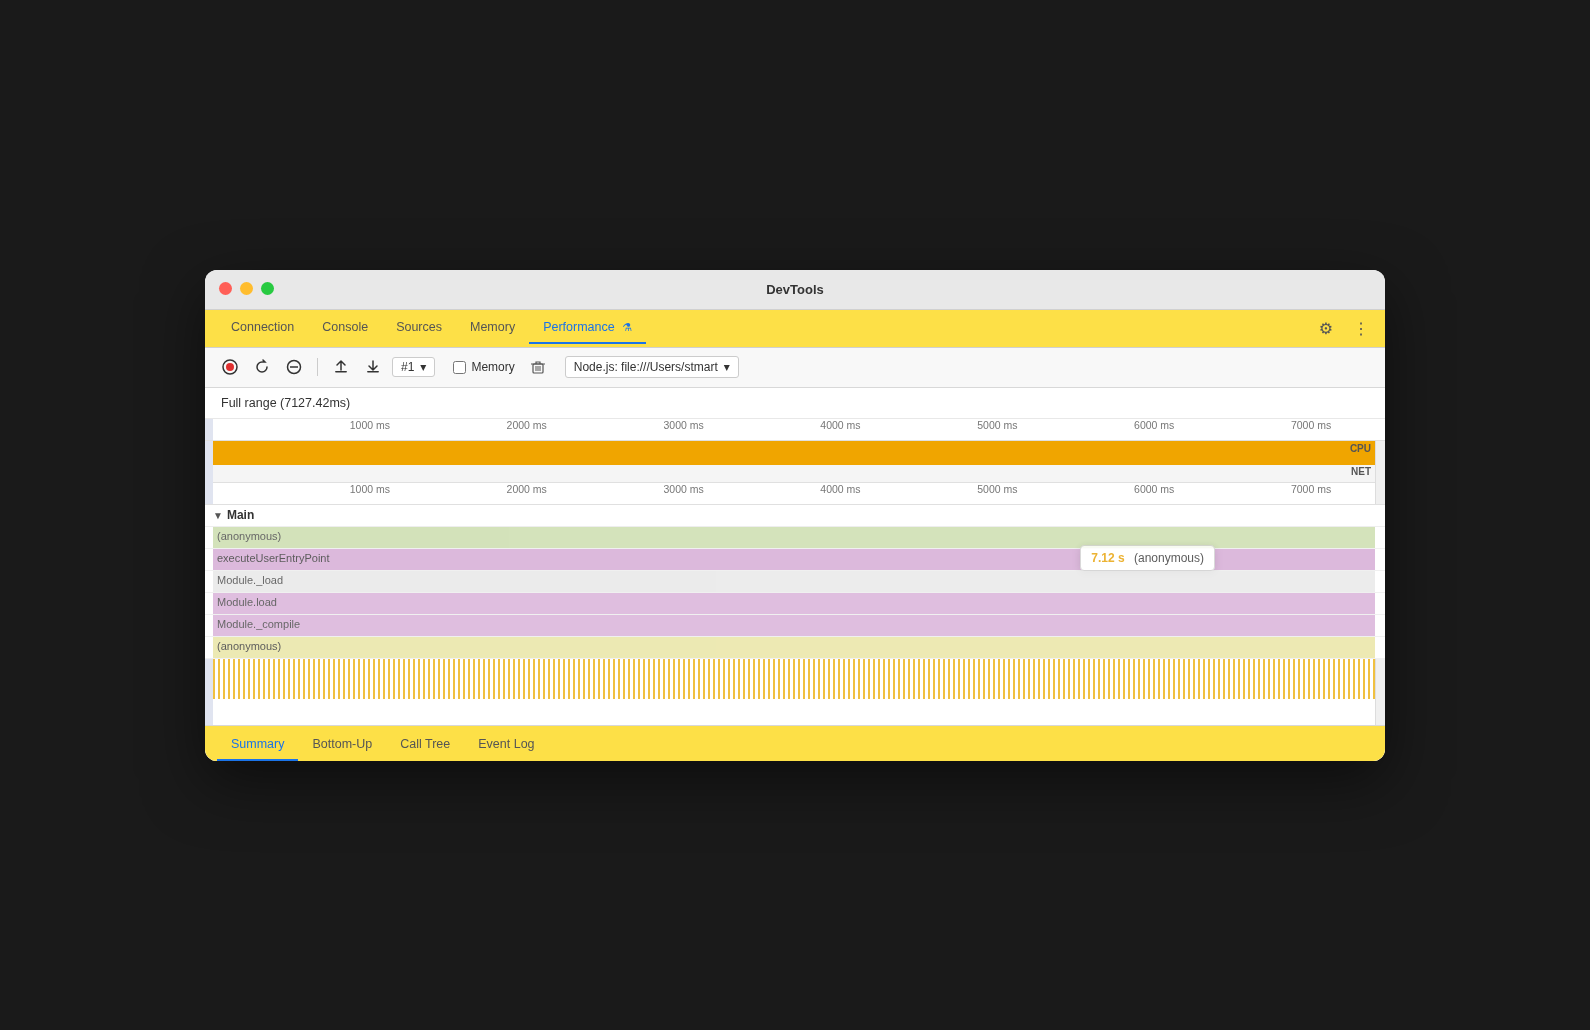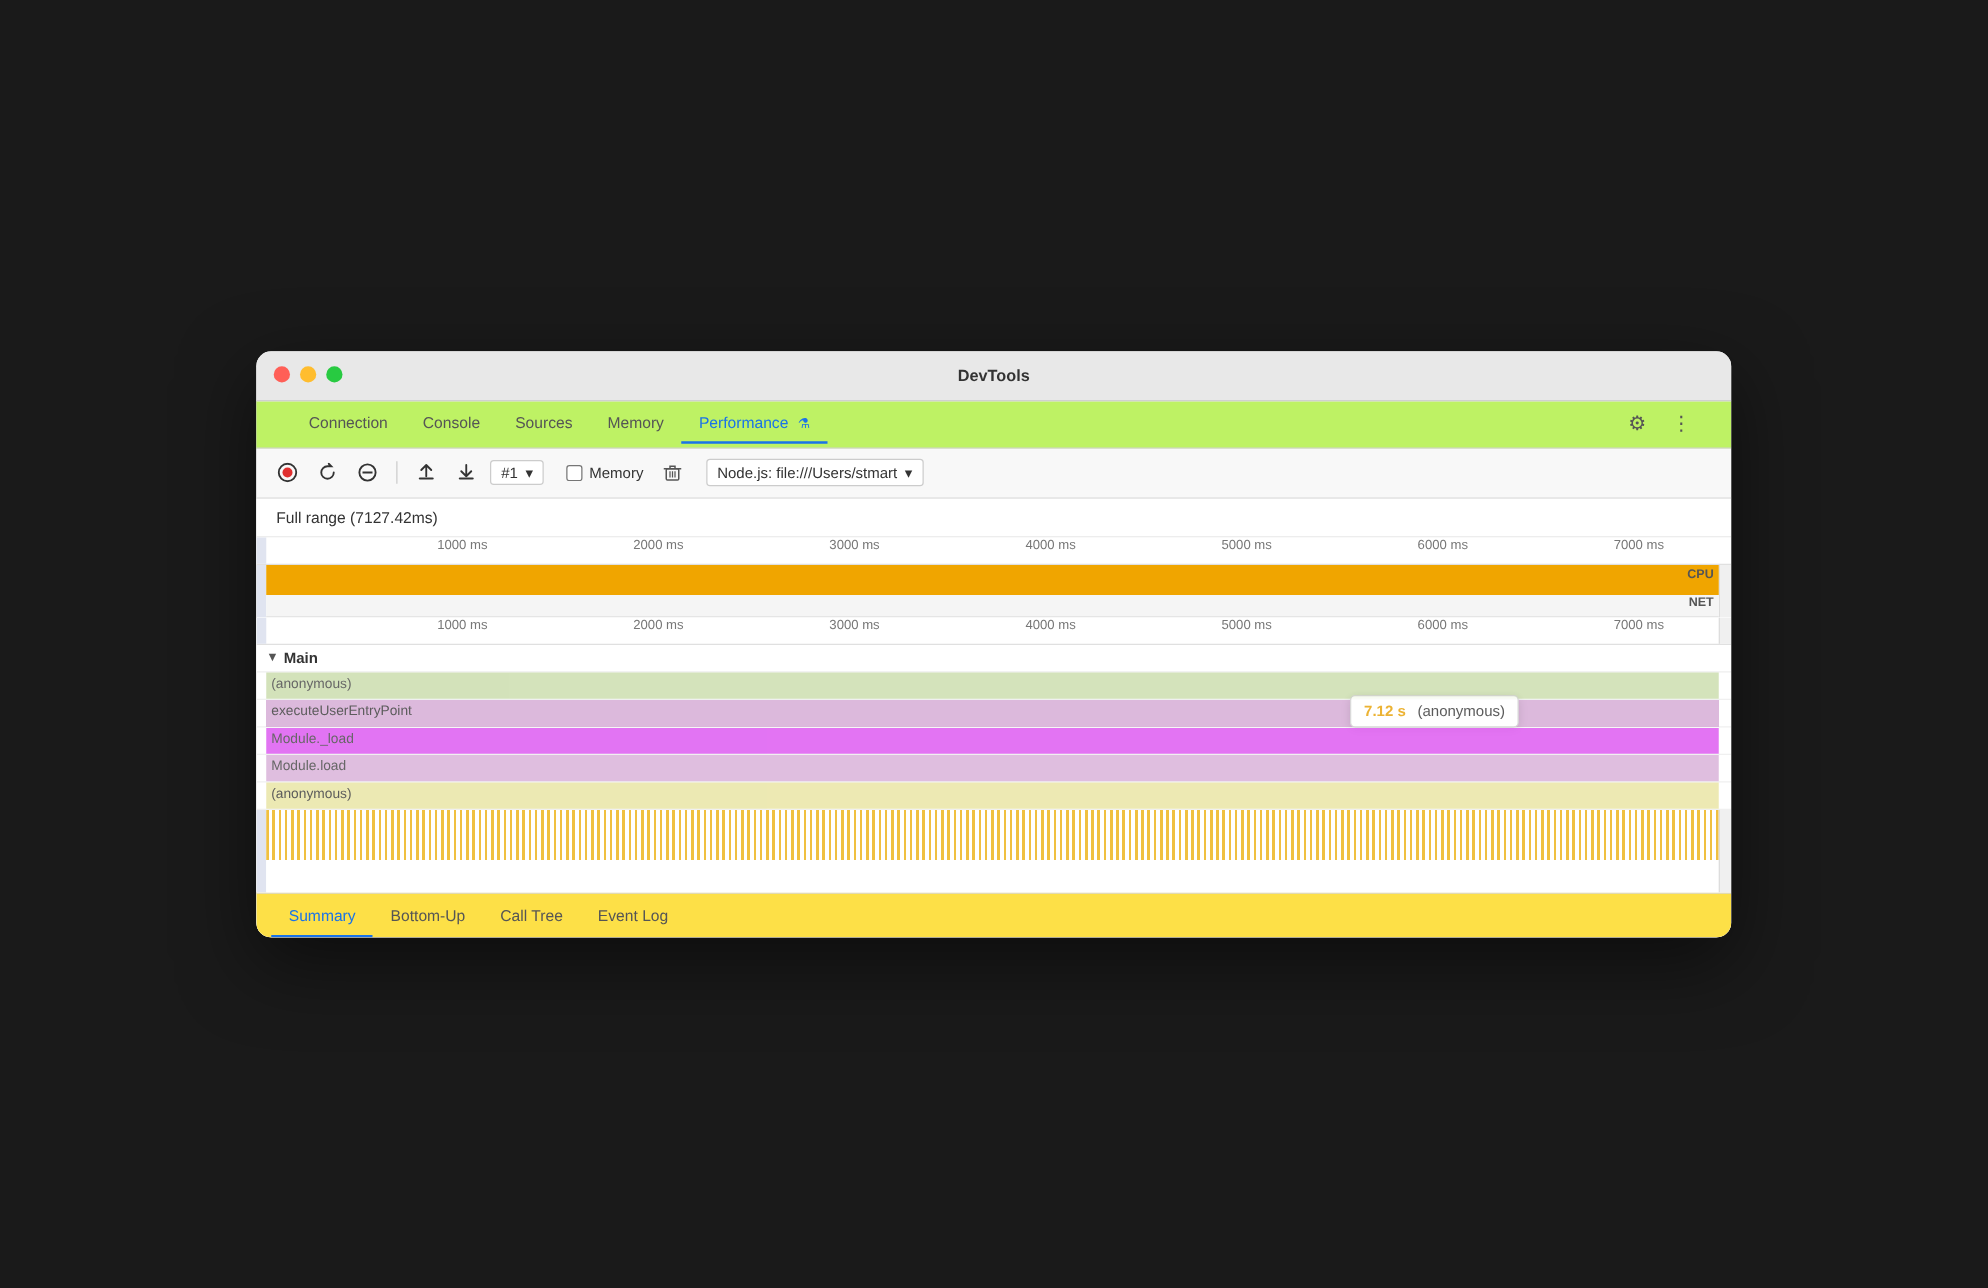--- a/index.html
+++ b/index.html
@@ -41,24 +41,24 @@
     }
     .tl-close { background: #ff5f57; }
     .tl-minimize { background: #ffbd2e; }
     .tl-maximize { background: #28ca41; }
     .titlebar-title {
       font-size: 13px;
       font-weight: 600;
       color: #333;
     }
     .tabs-bar {
-      background: #bef264;
-      display: flex;
-      align-items: center;
-      padding: 0 28px;
+      background: #fde047;
+      display: flex;
+      align-items: center;
+      padding: 0 12px;
       border-bottom: 1px solid #d0d0d0;
       height: 38px;
     }
     .tab {
       padding: 8px 14px;
       font-size: 12.5px;
       color: #555;
       cursor: pointer;
       border-bottom: 2px solid transparent;
       white-space: nowrap;
@@ -374,35 +374,42 @@
             <div style="position:absolute;right:160px;top:-4px;background:white;border:1px solid #d0d0d0;border-radius:4px;padding:5px 10px;font-size:12px;box-shadow:0 2px 8px rgba(0,0,0,0.15);white-space:nowrap;z-index:20;">
               <span style="color:#e8a000;font-weight:700;">7.12 s</span>
               <span style="margin-left:6px;color:#333;">(anonymous)</span>
             </div>
           </div>
           <div style="width:10px;background:#f0f0f0;border-left:1px solid #ddd;"></div>
         </div>
 
         <div class="flame-row" style="height:22px;position:relative;border-bottom:1px solid #f0f0f0;">
           <div style="width:8px;min-width:8px;background:#e0e4f0;"></div>
-          <div style="flex:1;height:100%;background:#d946ef;opacity:0.75;position:relative;">
+          <div style="flex:1;height:100%;background:#e5e5e5;opacity:0.75;position:relative;">
             <span style="position:absolute;left:4px;top:3px;font-size:11px;color:#333;z-index:2;">Module._load</span>
           </div>
           <div style="width:10px;background:#f0f0f0;border-left:1px solid #ddd;"></div>
         </div>
 
         <div class="flame-row" style="height:22px;position:relative;border-bottom:1px solid #f0f0f0;">
           <div style="width:8px;min-width:8px;background:#e0e4f0;"></div>
           <div style="flex:1;height:100%;background:#d4a8d4;opacity:0.75;position:relative;">
             <span style="position:absolute;left:4px;top:3px;font-size:11px;color:#333;z-index:2;">Module.load</span>
           </div>
           <div style="width:10px;background:#f0f0f0;border-left:1px solid #ddd;"></div>
         </div>
 
 
+        <div class="flame-row" style="height:22px;position:relative;border-bottom:1px solid #f0f0f0;">
+          <div style="width:8px;min-width:8px;background:#e0e4f0;"></div>
+          <div style="flex:1;height:100%;background:#d4a8d4;opacity:0.75;position:relative;">
+            <span style="position:absolute;left:4px;top:3px;font-size:11px;color:#333;z-index:2;">Module._compile</span>
+          </div>
+          <div style="width:10px;background:#f0f0f0;border-left:1px solid #ddd;"></div>
+        </div>
 
         <div class="flame-row" style="height:22px;position:relative;border-bottom:1px solid #f0f0f0;">
           <div style="width:8px;min-width:8px;background:#e0e4f0;"></div>
           <div style="flex:1;height:100%;background:#e8e4a0;opacity:0.8;position:relative;">
             <span style="position:absolute;left:4px;top:3px;font-size:11px;color:#333;z-index:2;">(anonymous)</span>
           </div>
           <div style="width:10px;background:#f0f0f0;border-left:1px solid #ddd;"></div>
         </div>
 
         <div style="display:flex;height:20px;">

